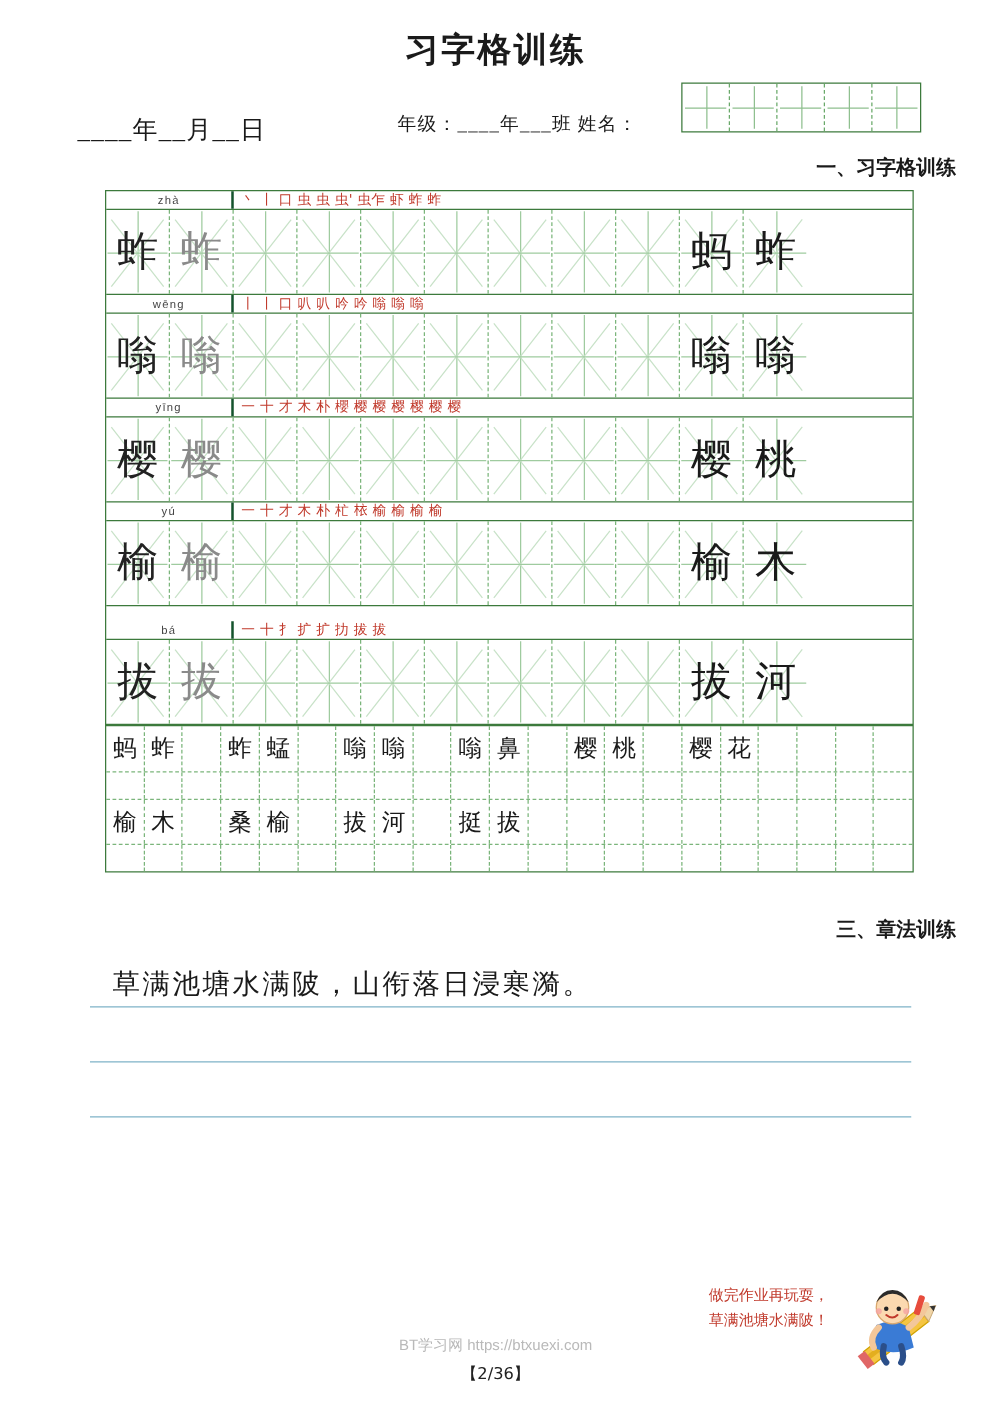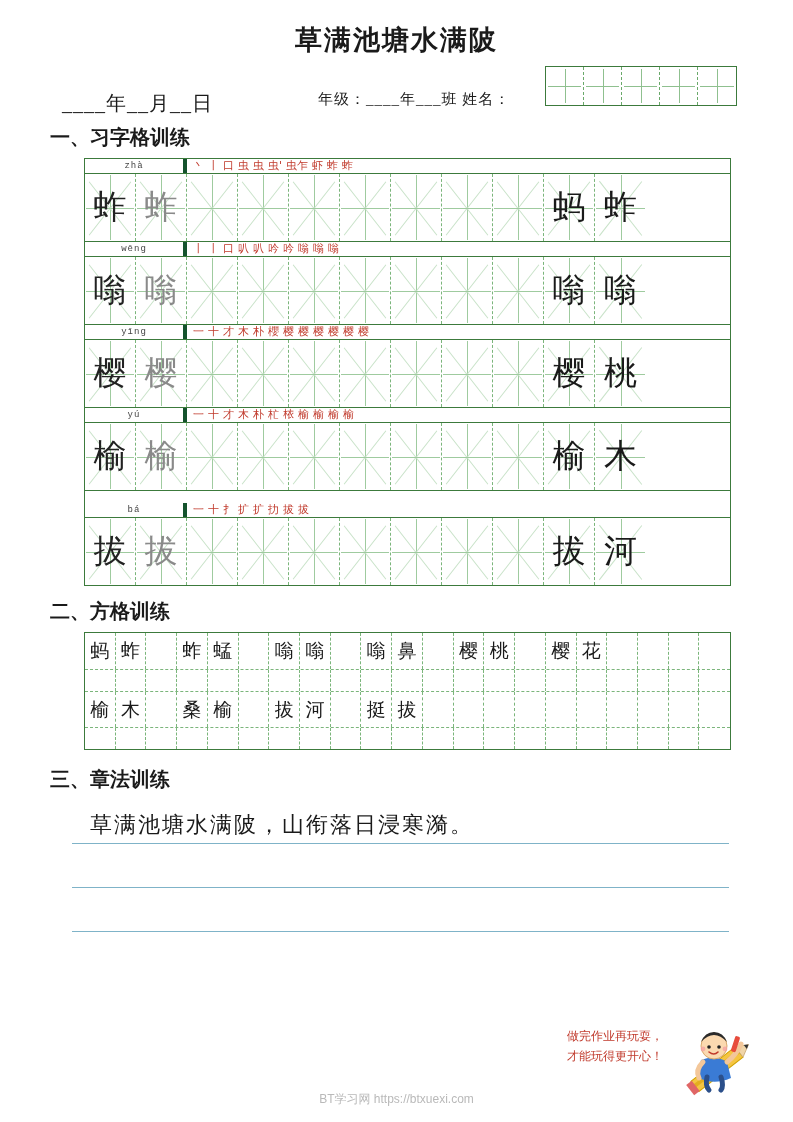--- a/index.html
+++ b/index.html
@@ -69,45 +69,46 @@
   .name-grid .cell:after {
     content: "";
     position: absolute;
     background: #8fc08f;
   }
   .name-grid .cell:before { left: 50%; top: 2px; bottom: 2px; width: 1px; }
   .name-grid .cell:after { top: 50%; left: 2px; right: 2px; height: 1px; }
 
   
   .section-heading {
-    font-size: 20px;
+    font-size: 16px;
     font-weight: bold;
     margin: 6px 0 7px 22px;
     font-family: "DejaVu Sans", sans-serif;
+    text-align: right;
   }
 
   
   .tzg-wrap {
     margin: 0 34px 0 56px;
     border: 1px solid #3c7a3c;
   }
   .tzg-row { border-bottom: 1px solid #3c7a3c; }
   .tzg-row:last-child { border-bottom: none; margin-top: 12px; }
 
   .pin-line {
     height: 15px;
     display: flex;
     align-items: stretch;
     border-bottom: 1px solid #3c7a3c;
   }
   .pin-box {
     width: 102px;
-    border-right: 4px solid #14532d;
+    border-right: 2px solid #14532d;
     font-size: 9px;
-    font-family: Liberation Mono, monospace;
+    font-family: Liberation Sans, sans-serif;
     color: #444;
     text-align: center;
     line-height: 14px;
     letter-spacing: 1px;
   }
   .stroke-box {
     flex: 1;
     display: flex;
     align-items: center;
     padding-left: 6px;
@@ -244,21 +245,21 @@
     bottom: 0;
     width: 86px;
     height: 78px;
   }
 </style>
 </head>
 <body>
 
 <div class="page">
 
-  <div class="title">草满池塘水满陂</div>
+  <div class="title">习字格训练</div>
 
   <div class="meta-row">
     <div class="meta-left">____年__月__日</div>
     <div class="meta-mid">年级：____年___班 姓名：</div>
     <div class="name-grid">
       <div class="cell"></div>
       <div class="cell"></div>
       <div class="cell"></div>
       <div class="cell"></div>
       <div class="cell"></div>
@@ -605,21 +606,20 @@
         <div class="cellbox">
             <span class="diag1"></span>
             <span class="diag2"></span>
             <span class="glyph right">河</span>
           </div>
       </div>
     </div>
 
   </div>
 
-  <div class="section-heading" style="margin-top:12px">二、方格训练</div>
 
   <div class="sq-wrap">
     <div class="sq-row tall">
       <div class="sq-cell">蚂</div>
       <div class="sq-cell">蚱</div>
       <div class="sq-cell"></div>
       <div class="sq-cell">蚱</div>
       <div class="sq-cell">蜢</div>
       <div class="sq-cell"></div>
       <div class="sq-cell">嗡</div>
@@ -702,36 +702,37 @@
         <div class="sq-cell"></div>
       <div class="sq-cell"></div>
         <div class="sq-cell"></div>
         <div class="sq-cell"></div>
       <div class="sq-cell"></div>
         <div class="sq-cell"></div>
         <div class="sq-cell"></div>
     </div>
   </div>
 
-  <div class="section-heading" style="margin-top:16px">三、章法训练</div>
+  <div class="section-heading" style="margin-top:36px">三、章法训练</div>
 
   <div class="sent-wrap">
     <div class="sent-line">草满池塘水满陂，山衔落日浸寒漪。</div>
     <div class="sent-line blank"></div>
     <div class="sent-line blank"></div>
   </div>
 
   <div class="footer">
     <div class="watermark">BT学习网 https://btxuexi.com</div>
+    <div class="pagenum">【2/36】</div>
   </div>
 
   <div class="mascot">
     <div class="mascot-text">
       <div>做完作业再玩耍，</div>
-      <div>才能玩得更开心！</div>
+      <div>草满池塘水满陂！</div>
     </div>
     <div class="mascot-art">
       <svg viewBox="0 0 86 78" width="86" height="78">
 
         <g transform="rotate(-38 46 48)">
           <rect x="16" y="44" width="56" height="13" fill="#f5c542" stroke="#d1a300" stroke-width="1"></rect>
           <rect x="16" y="48" width="56" height="4" fill="#e3ae1f"></rect>
           <polygon points="72,44 84,50.5 72,57" fill="#f0d5a8" stroke="#c9a978" stroke-width="0.8"></polygon>
           <polygon points="80,48 84,50.5 80,53" fill="#333"></polygon>
           <rect x="10" y="44" width="7" height="13" fill="#e06666"></rect>

